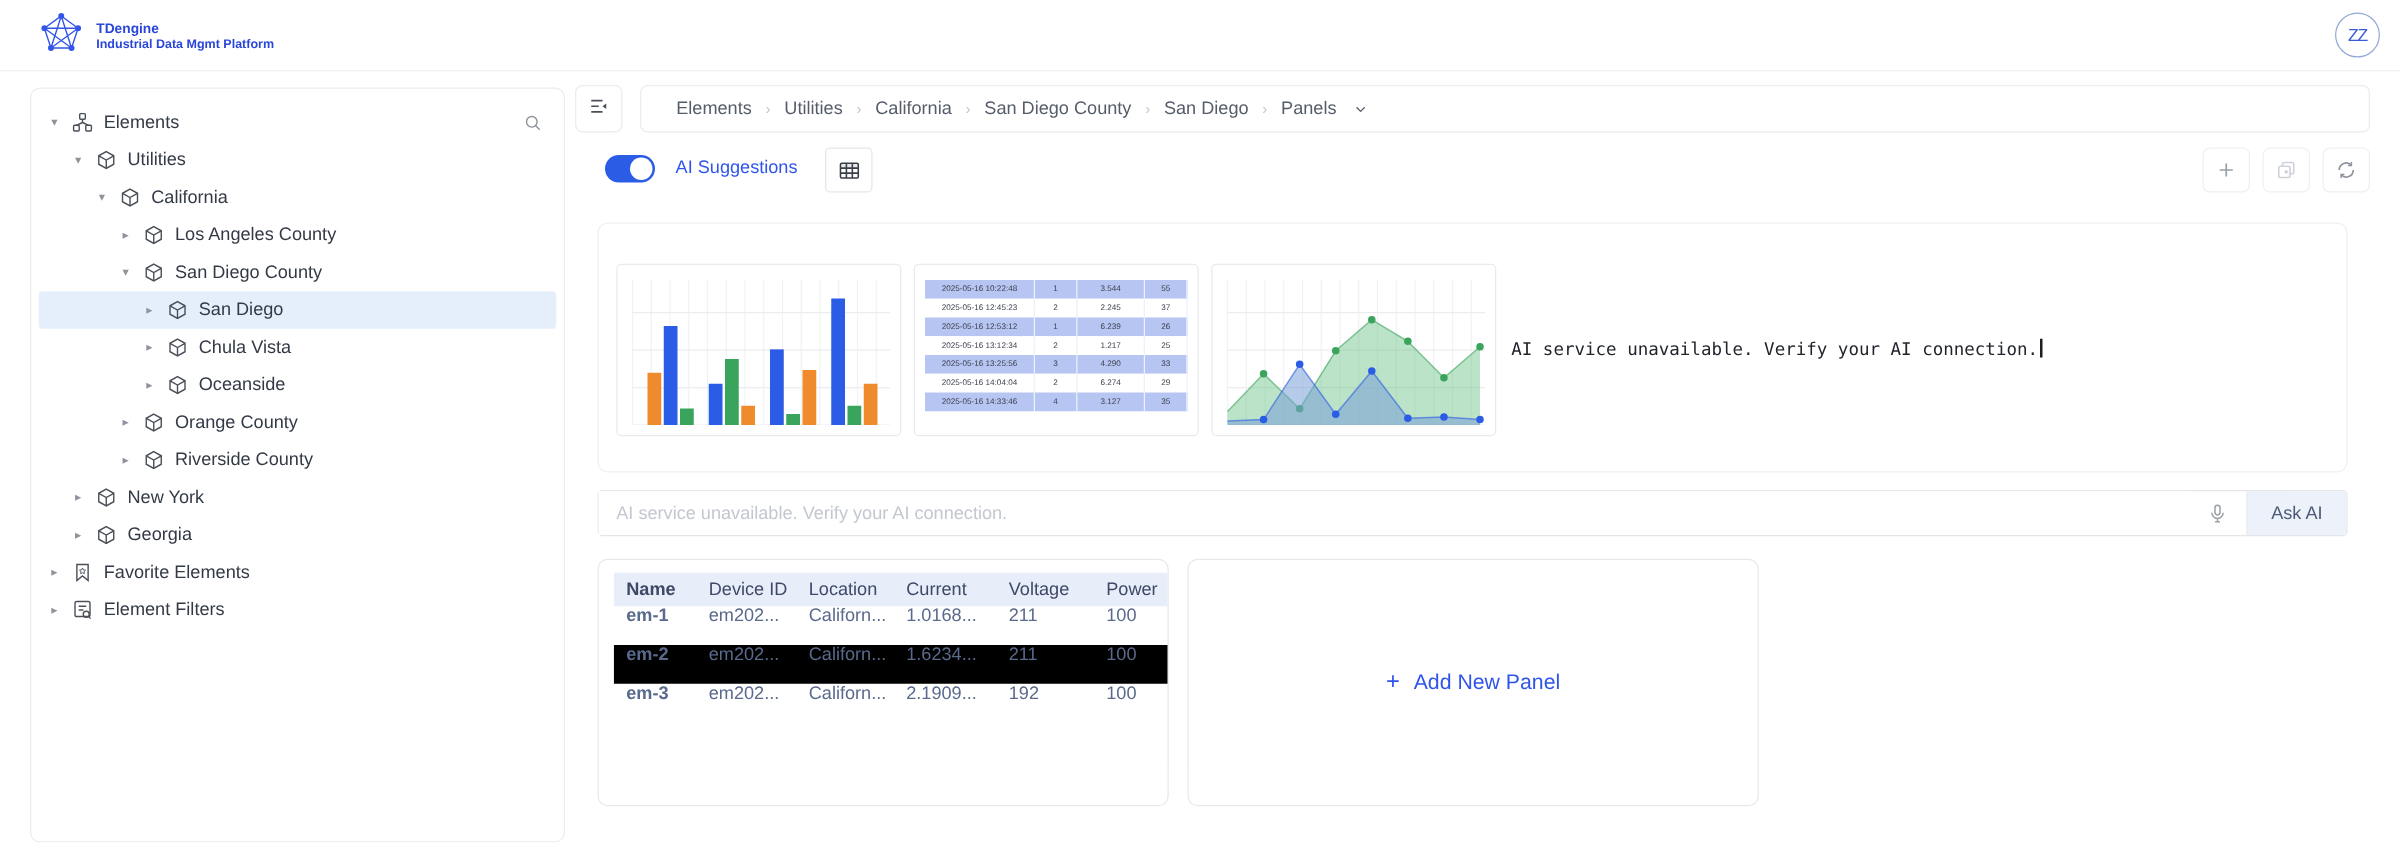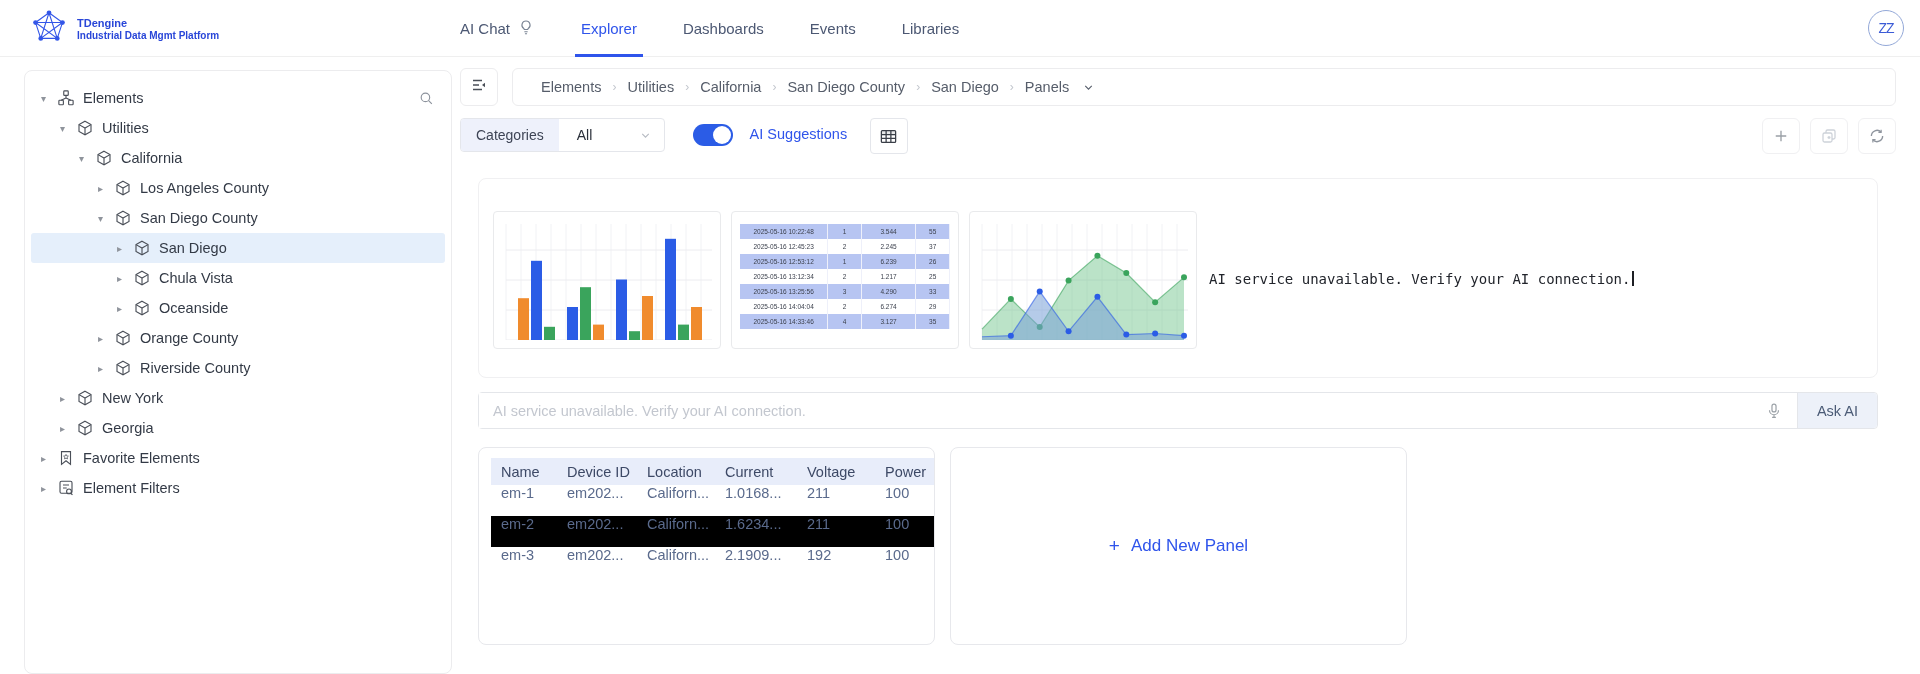--- a/index.html
+++ b/index.html
@@ -101,21 +101,21 @@
   
   .asset-card { position:absolute; left:478px; top:447px; width:457px; height:198px;
                 border:1px solid #e7e8ec; border-radius:8px; background:#fff; overflow:hidden; }
   .asset-title { text-align:center; margin-top:12px; font-size:16px; color:#1f2533; font-weight:500; }
   .asset-table { margin:10px 0 0 12px; width:454px; overflow:hidden; }
   .a-hrow { display:flex; height:27px; background:#e8edfa; align-items:center;
             color:#3d4966; font-size:14.5px; }
   .a-row  { display:flex; height:31px; align-items:flex-start; color:#5a6a8c; font-size:14.5px; }
   .a-row.alt { background:#000000; }
   .ac { padding-left:10px; overflow:hidden; white-space:nowrap; flex-shrink:0; }
-  .c0{ width:66px; } .c1{ width:80px; } .c2{ width:78px; } .c3{ width:82px; }
+  .c0{ width:66px;font-weight:bold; } .c1{ width:80px; } .c2{ width:78px; } .c3{ width:82px; }
   .c4{ width:78px; } .c5{ width:70px; }
 
   
   .add-card { position:absolute; left:950px; top:447px; width:457px; height:198px;
               border:1px solid #e7e8ec; border-radius:8px; background:#fff;
               display:flex; align-items:center; justify-content:center; gap:11px;
               color:#2f54eb; font-size:17px; cursor:pointer; }
   .add-plus { font-size:19px; font-weight:400; }
 </style>
 </head>
@@ -135,43 +135,20 @@
           <circle cx="6.8" cy="19.2" r="1.5" fill="#3356e8" stroke="none"></circle>
           <circle cx="3.5" cy="9.2" r="1.5" fill="#3356e8" stroke="none"></circle>
         </svg>
       </span>
       <span class="logo-text">
         <span class="brand-name">TDengine</span>
         <span class="brand-tag">Industrial Data Mgmt Platform</span>
       </span>
     </div>
 
-    <div class="nav-menu">
-      <div class="nav-item">
-        <span>AI Chat</span>
-        <span>
-          <svg width="18" height="18" viewBox="0 0 24 24" fill="none" stroke="#7a8494" stroke-width="1.5">
-            <path d="M12 4a5.4 5.4 0 0 1 3 9.9c-.55.37-.75.9-.75 1.5h-4.5c0-.6-.2-1.13-.75-1.5A5.4 5.4 0 0 1 12 4z"></path>
-            <path d="M9.8 18.4h4.4M10.6 21h2.8"></path>
-          </svg>
-        </span>
-      </div>
-      <div class="nav-item active">
-        <span>Explorer</span>
-      </div>
-      <div class="nav-item">
-        <span>Dashboards</span>
-      </div>
-      <div class="nav-item">
-        <span>Events</span>
-      </div>
-      <div class="nav-item">
-        <span>Libraries</span>
-      </div>
-    </div>
 
     <div class="avatar">ZZ</div>
   </div>
 
   <div class="sidebar">
 
     <div class="tree-row lvl0">
       <span class="caret">▾</span>
       <span class="t-icon">
         <svg viewBox="0 0 24 24" fill="none" stroke="#4a4f58" stroke-width="1.5">
@@ -358,29 +335,20 @@
     <span class="bc-sep">›</span>
     <span class="bc-item">Panels</span>
     <span class="bc-caret">
       <svg width="13" height="13" viewBox="0 0 24 24" fill="none" stroke="#565d6a" stroke-width="2">
         <path d="M6 9l6 6 6-6"></path>
       </svg>
     </span>
   </div>
 
   <div class="toolbar">
-    <div class="cat-select">
-      <span class="cat-label">Categories</span>
-      <span class="cat-value">
-        <span>All</span>
-        <svg width="13" height="13" viewBox="0 0 24 24" fill="none" stroke="#b6bac2" stroke-width="2">
-            <path d="M6 9l6 6 6-6"></path>
-          </svg>
-      </span>
-    </div>
 
     <span class="toggle"><span class="knob"></span></span>
     <span class="ai-sug-label">AI Suggestions</span>
 
     <span class="tbl-btn">
       <svg width="19" height="19" viewBox="0 0 24 24" fill="none" stroke="#3a3f48" stroke-width="1.6">
         <rect x="3" y="4.5" width="18" height="15" rx="1.3"></rect>
         <path d="M3 9.5h18M9 4.5v15M15 4.5v15M3 14.5h18"></path>
         <rect x="3" y="4.5" width="18" height="5" fill="#3a3f48" opacity="0.12" stroke="none"></rect>
       </svg>

